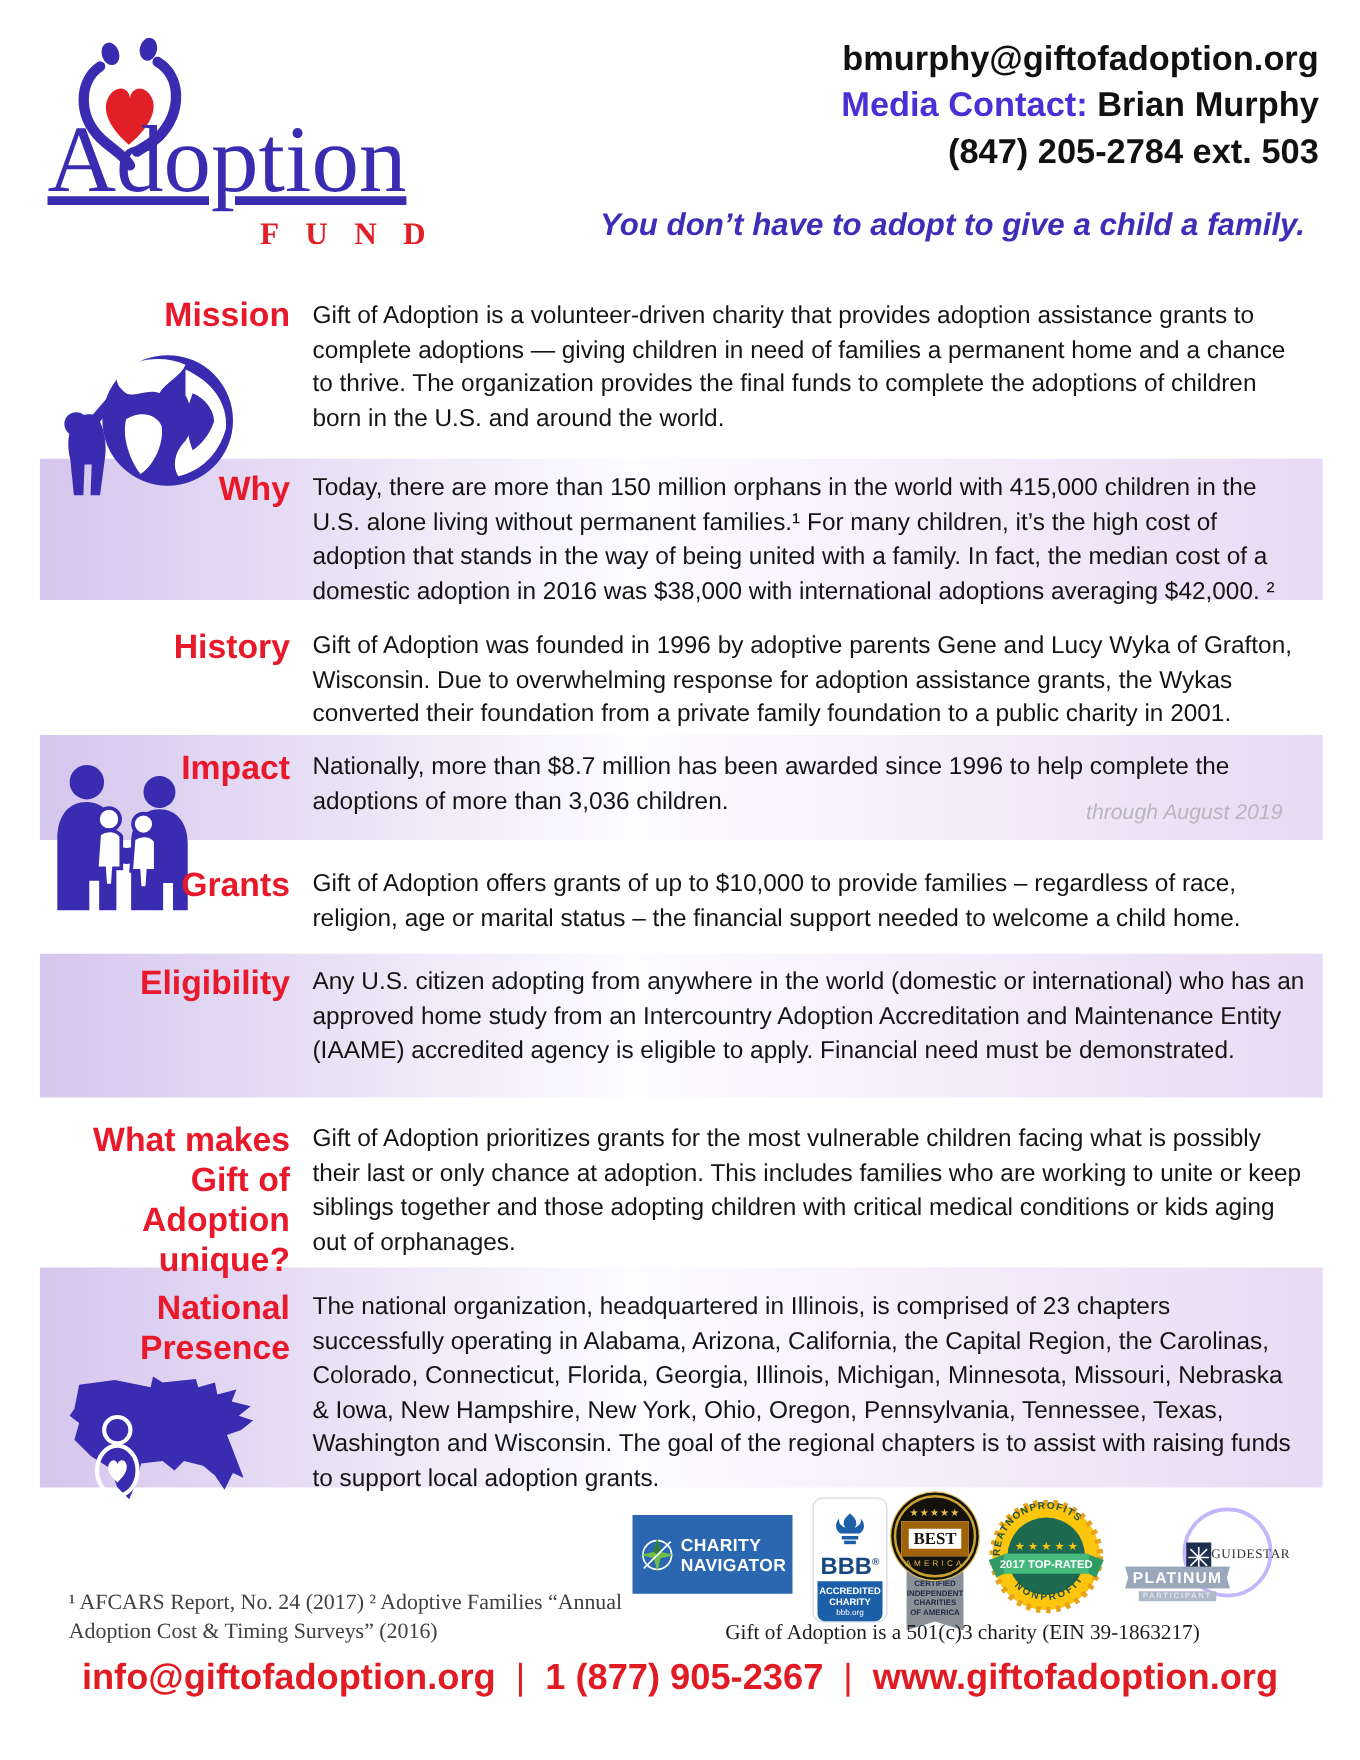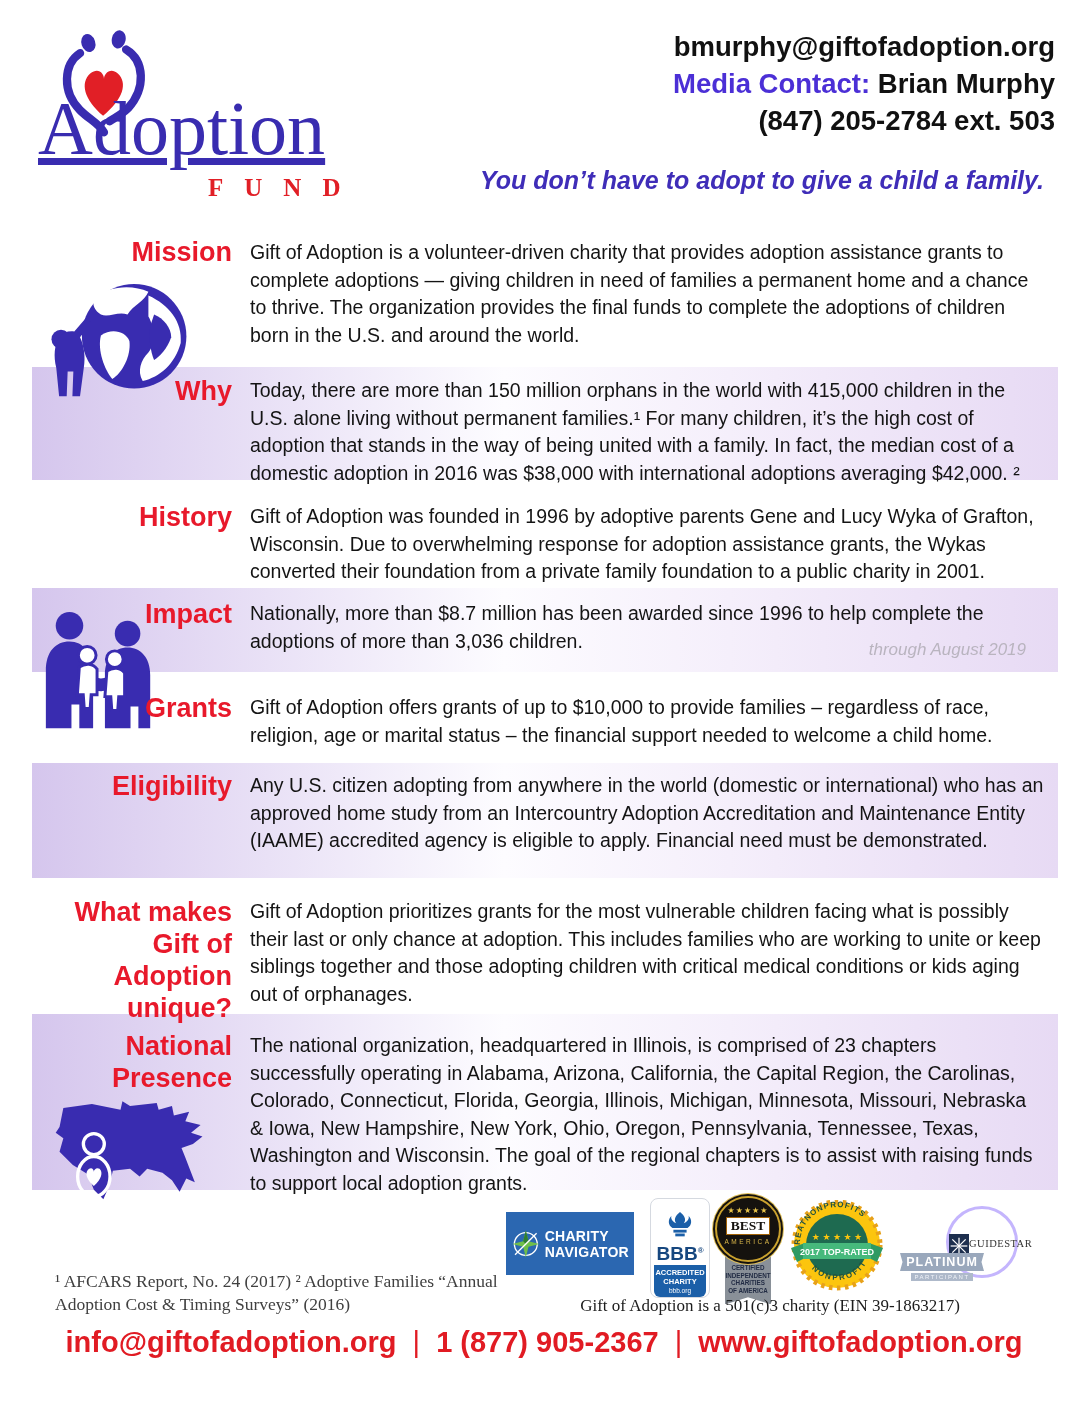--- a/index.html
+++ b/index.html
@@ -63,21 +63,21 @@
   #badge-best{left:714px;top:1196px;width:68px;height:108px;}
   .best-ribbon{position:absolute;top:48px;left:11px;width:46px;background:#899098;color:#222c44;
                font-size:6.3px;line-height:7.6px;text-align:center;font-weight:bold;
                padding:20px 0 10px;clip-path:polygon(0 0,100% 0,100% 100%,50% 88%,0 100%);
                white-space:pre-line;}
   .best-circle{position:absolute;top:0;left:1px;width:62px;height:62px;border-radius:50%;
                background:#15120e;border:2px solid #caa22e;box-shadow:0 0 0 2px #15120e,0 0 0 3px #e0c05a;}
   .best-stars{color:#e8c44a;font-size:8px;text-align:center;margin-top:8px;letter-spacing:1px;}
   .best-box{background:#fff;margin:2px auto 0;width:42px;text-align:center;
             font-family:"Liberation Serif",serif;font-weight:bold;font-size:13.5px;
-            border:1px solid #a16207;color:#15120e;}
+            border:6px solid #a16207;color:#15120e;}
   .best-sub{color:#d9b64a;font-size:6.5px;text-align:center;margin-top:3px;letter-spacing:2.5px;}
   #badge-gnp{left:785px;top:1200px;width:104px;height:94px;}
   #badge-gs{left:900px;top:1206px;width:84px;height:90px;}
   .gs-circle{position:absolute;top:0;left:6px;width:66px;height:66px;border-radius:50%;background:#fff;
              border:3px solid #c4b5fd;display:flex;flex-direction:row;align-items:center;margin-left:40px;}
   .gs-square{width:24px;height:24px;background:#1d2f4e;margin-top:8px;display:flex;
              align-items:center;justify-content:center;}
   .gs-name{font-family:"Liberation Serif",serif;font-size:10.5px;letter-spacing:0.5px;
            color:#333;margin-top:3px;}
   .gs-banner{position:absolute;top:47px;left:0;width:84px;background:#9aa8bc;color:#fff;

